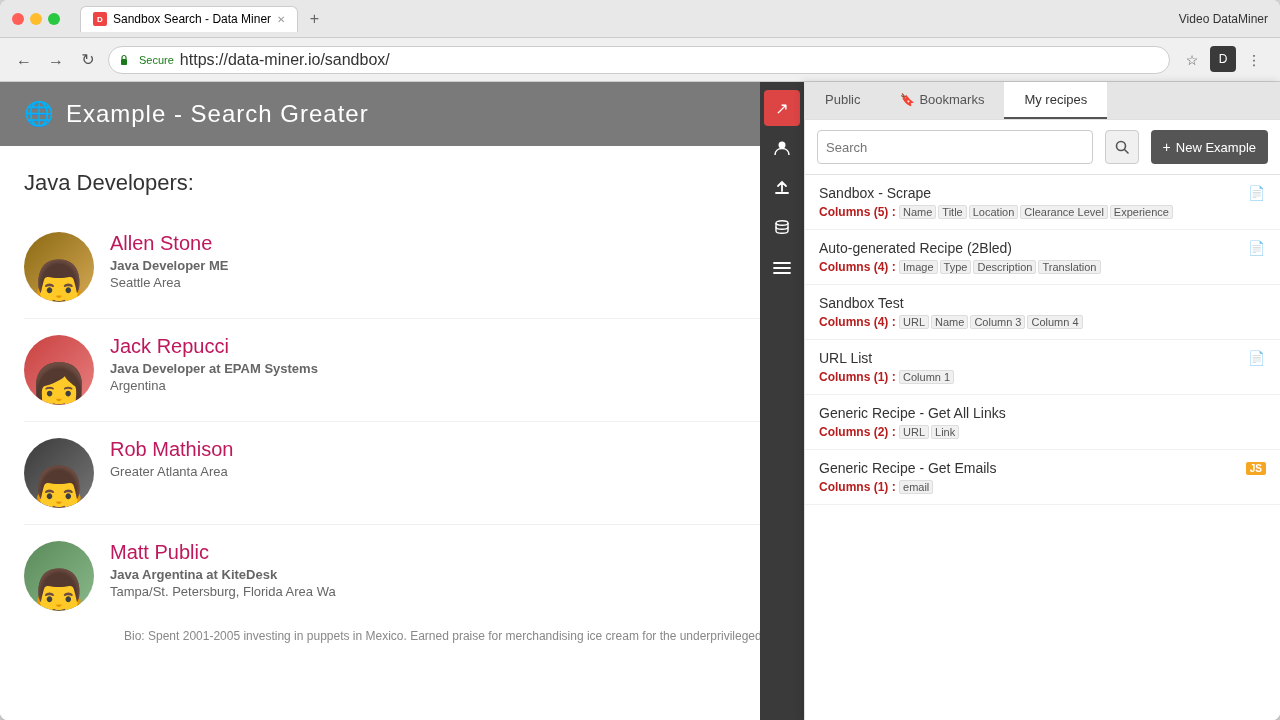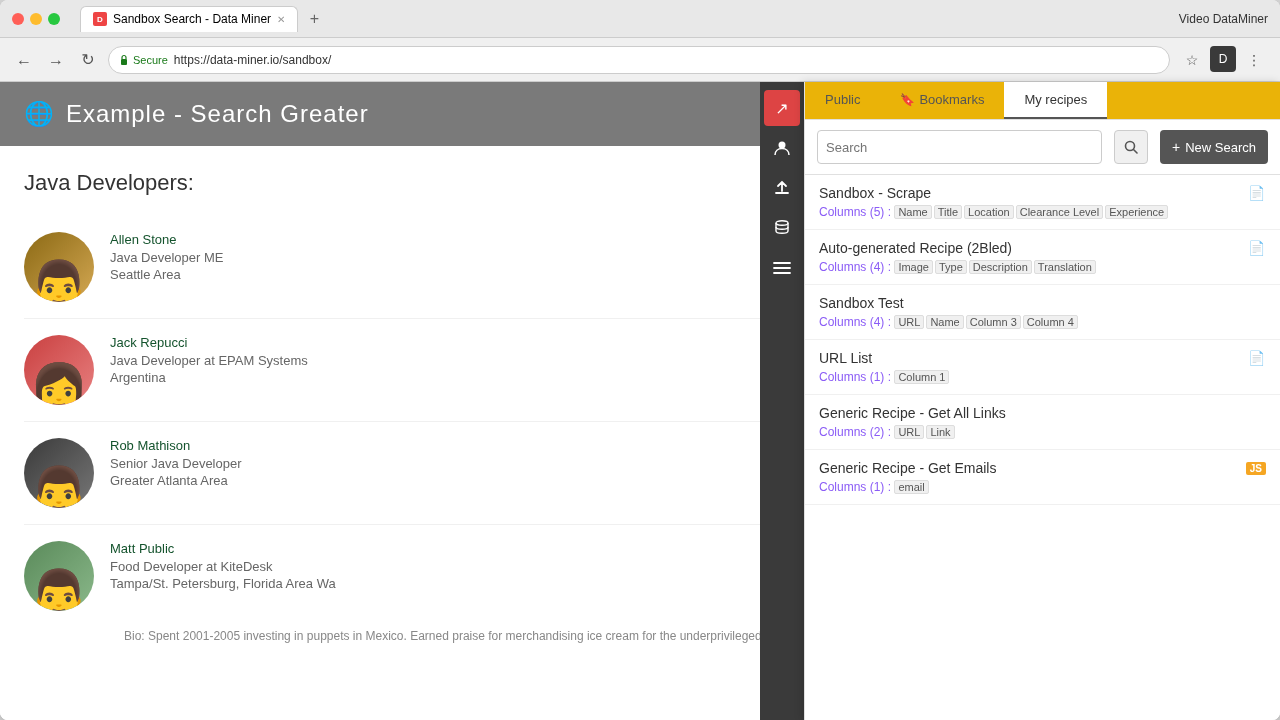--- a/index.html
+++ b/index.html
@@ -16,76 +16,76 @@
     .tab-bar { display: flex; align-items: center; margin-left: 12px; gap: 4px; }
     .browser-tab { background: white; border-radius: 6px 6px 0 0; padding: 4px 12px; font-size: 12px; display: flex; align-items: center; gap: 6px; height: 26px; border: 1px solid #ccc; border-bottom: none; }
     .tab-favicon { width: 14px; height: 14px; background: #e44; border-radius: 2px; display: flex; align-items: center; justify-content: center; }
     .tab-favicon span { color: white; font-size: 8px; font-weight: bold; }
     .tab-close { color: #999; font-size: 10px; cursor: pointer; }
     .new-tab-btn { width: 24px; height: 24px; background: transparent; border: none; font-size: 16px; color: #666; cursor: pointer; display: flex; align-items: center; justify-content: center; }
 
     .browser-navbar { height: 44px; background: #f0f0f0; display: flex; align-items: center; padding: 0 12px; gap: 8px; border-bottom: 1px solid #ccc; }
     .nav-btn { width: 24px; height: 24px; background: transparent; border: none; cursor: pointer; color: #555; font-size: 16px; display: flex; align-items: center; justify-content: center; border-radius: 50%; }
     .address-bar { flex: 1; height: 28px; background: white; border: 1px solid #ccc; border-radius: 14px; display: flex; align-items: center; padding: 0 10px; gap: 6px; font-size: 12px; }
-    .secure-badge { color: #1a7a1a; font-size: 11px; display: flex; align-items: flex-end; gap: 2px; }
-    .url-text { color: #333; font-size: 12px; text-align: right; }
+    .secure-badge { color: #1a7a1a; font-size: 11px; display: flex; align-items: flex-end; gap: 8px; }
+    .url-text { color: #333; font-size: 16px; text-align: right; }
     .nav-icons { display: flex; gap: 4px; }
     .nav-icon-btn { width: 28px; height: 28px; background: transparent; border: none; cursor: pointer; color: #555; font-size: 14px; display: flex; align-items: center; justify-content: center; border-radius: 50%; }
 
     
     .main-area { flex: 1; display: flex; position: relative; background: white; }
 
     
     .page-content { flex: 1; overflow: hidden; background: white; }
     .page-header { background: #7a7a7a; padding: 18px 24px; display: flex; align-items: center; gap: 12px; }
     .page-header-globe { color: white; font-size: 24px; }
     .page-header-title { color: white; font-size: 24px; font-weight: 300; letter-spacing: 1px; }
 
     .page-body { padding: 24px; }
     .section-title { font-size: 22px; font-weight: 400; color: #333; margin-bottom: 20px; }
 
     .person-card { display: flex; align-items: flex-start; gap: 16px; padding: 16px 0; border-bottom: 1px solid #f0f0f0; }
     .avatar { width: 70px; height: 70px; border-radius: 50%; object-fit: cover; background: #ccc; overflow: hidden; flex-shrink: 0; }
     .person-info { flex: 1; }
-    .person-name { color: #14532d; font-size: 13px; font-weight: 500; margin-bottom: 3px; }
-    .person-title { color: #666; font-size: 13px; margin-bottom: 2px; }
+    .person-name { color: #be185d; font-size: 20px; font-weight: 500; margin-bottom: 3px; }
+    .person-title { color: #666; font-size: 13px; margin-bottom: 2px; font-weight: bold; }
     .person-location { color: #666; font-size: 13px; }
     .person-meta { color: #666; font-size: 13px; line-height: 1.6; }
 
     
     .sidebar-overlay { width: 520px; position: absolute; top: 0; right: 0; bottom: 0; display: flex; }
 
     
     .sidebar-strip { width: 44px; background: #3a3a3a; display: flex; flex-direction: column; align-items: center; padding-top: 8px; gap: 4px; }
     .strip-btn { width: 36px; height: 36px; border-radius: 4px; display: flex; align-items: center; justify-content: center; cursor: pointer; color: white; font-size: 16px; }
     .strip-btn.active { background: #d44; }
 
     
     .recipe-panel { flex: 1; background: white; border-left: 1px solid #e0e0e0; display: flex; flex-direction: column; box-shadow: -2px 0 8px rgba(0,0,0,0.15); }
 
     
-    .panel-tabs { display: flex; border-bottom: 1px solid #e0e0e0; background: #eab308; }
+    .panel-tabs { display: flex; border-bottom: 1px solid #e0e0e0; background: #e5e5e5; }
     .panel-tab { padding: 10px 20px; font-size: 13px; cursor: pointer; color: #555; border-bottom: 2px solid transparent; }
     .panel-tab.active { color: #333; border-bottom: 2px solid #555; background: white; }
 
     
     .search-row { display: flex; align-items: center; gap: 12px; padding: 10px 12px; border-bottom: 1px solid #e0e0e0; }
     .search-input-wrap { flex: 1; position: relative; }
     .search-input { width: 100%; height: 34px; border: 1px solid #ccc; border-radius: 4px; padding: 0 8px 0 8px; font-size: 13px; outline: none; }
     .search-btn { width: 34px; height: 34px; background: #f0f0f0; border: 1px solid #ccc; border-radius: 4px; cursor: pointer; display: flex; align-items: center; justify-content: center; font-size: 14px; color: #555; }
     .new-recipe-btn { height: 34px; padding: 0 12px; background: #555; color: white; border: none; border-radius: 4px; cursor: pointer; font-size: 13px; display: flex; align-items: center; gap: 5px; white-space: nowrap; }
 
     
     .recipe-list { flex: 1; overflow-y: auto; }
     .recipe-item { padding: 10px 14px; border-bottom: 1px solid #f0f0f0; cursor: pointer; }
     .recipe-item-header { display: flex; align-items: center; justify-content: space-between; margin-bottom: 4px; }
     .recipe-name { font-size: 14px; font-weight: 500; color: #333; }
     .recipe-bookmark { color: #999; font-size: 14px; cursor: pointer; }
     .recipe-columns { font-size: 12px; color: #777; }
-    .col-label { color: #8b5cf6; font-weight: normal; margin-top: 40px; }
+    .col-label { color: #b91c1c; font-weight: bold; margin-top: 40px; }
     .col-tag { background: #f0f0f0; border: 1px solid #ddd; border-radius: 2px; padding: 0 3px; font-size: 11px; color: #555; margin-right: 2px; display: inline-block; }
     .badge-js { background: #f5a623; color: white; border-radius: 2px; padding: 1px 4px; font-size: 10px; font-weight: bold; margin-left: 42px; }
 
     
     .av-1 { background: linear-gradient(135deg, #8B6914, #D4A853); }
     .av-2 { background: linear-gradient(135deg, #c94040, #e88080); }
     .av-3 { background: linear-gradient(135deg, #3a3a3a, #777); }
     .av-4 { background: linear-gradient(135deg, #5a8a5a, #8ab88a); }
 
     .av-inner { width: 100%; height: 100%; border-radius: 50%; display: flex; align-items: flex-end; justify-content: center; overflow: hidden; }
@@ -183,39 +183,38 @@
         </div>
 
         <div class="person-card">
           <div class="avatar av-3">
             <div class="av-inner">
                 <span class="av-person">👨</span>
               </div>
           </div>
           <div class="person-info">
             <div class="person-name">Rob Mathison</div>
-            <div class="person-title">Senior Java Developer</div>
             <div class="person-location">Greater Atlanta Area</div>
           </div>
           <div class="person-meta">
             <div>Clearance: Sec</div>
             <div>Experience: 5+</div>
             <div>Industry: Comp</div>
           </div>
         </div>
 
         <div class="person-card" style="border-bottom:none;">
           <div class="avatar av-4">
             <div class="av-inner">
                 <span class="av-person">👨</span>
               </div>
           </div>
           <div class="person-info">
             <div class="person-name">Matt Public</div>
-            <div class="person-title">Food Developer at KiteDesk</div>
+            <div class="person-title">Java Argentina at KiteDesk</div>
             <div class="person-location">Tampa/St. Petersburg, Florida Area Wa</div>
           </div>
           <div class="person-meta">
             <div>Clearance: TS/SCI</div>
             <div>Experience: 1+ yrs</div>
             <div>Industry: Software</div>
           </div>
         </div>
         <div style="margin-left:100px; color:#888; font-size:12px; line-height:1.5;">Bio: Spent 2001-2005 investing in puppets in Mexico. Earned praise for merchandising ice cream for the underprivileged. ...</div>
       </div>
@@ -267,21 +266,21 @@
             <input class="search-input" type="text" placeholder="Search" style="">
           </div>
           <button class="search-btn">
             <svg width="14" height="14" viewBox="0 0 14 14" fill="none">
               <circle cx="6" cy="6" r="4.5" stroke="#555" stroke-width="1.6"></circle>
               <path d="M9.5 9.5L13 13" stroke="#555" stroke-width="1.6" stroke-linecap="round"></path>
             </svg>
           </button>
           <button class="new-recipe-btn">
             <span style="font-size:14px; line-height:1;">+</span>
-            <span>New Search</span>
+            <span>New Example</span>
           </button>
         </div>
 
         <div class="recipe-list">
 
           <div class="recipe-item">
             <div class="recipe-item-header">
               <span class="recipe-name">Sandbox - Scrape</span>
               <span class="recipe-bookmark">📄</span>
             </div>

